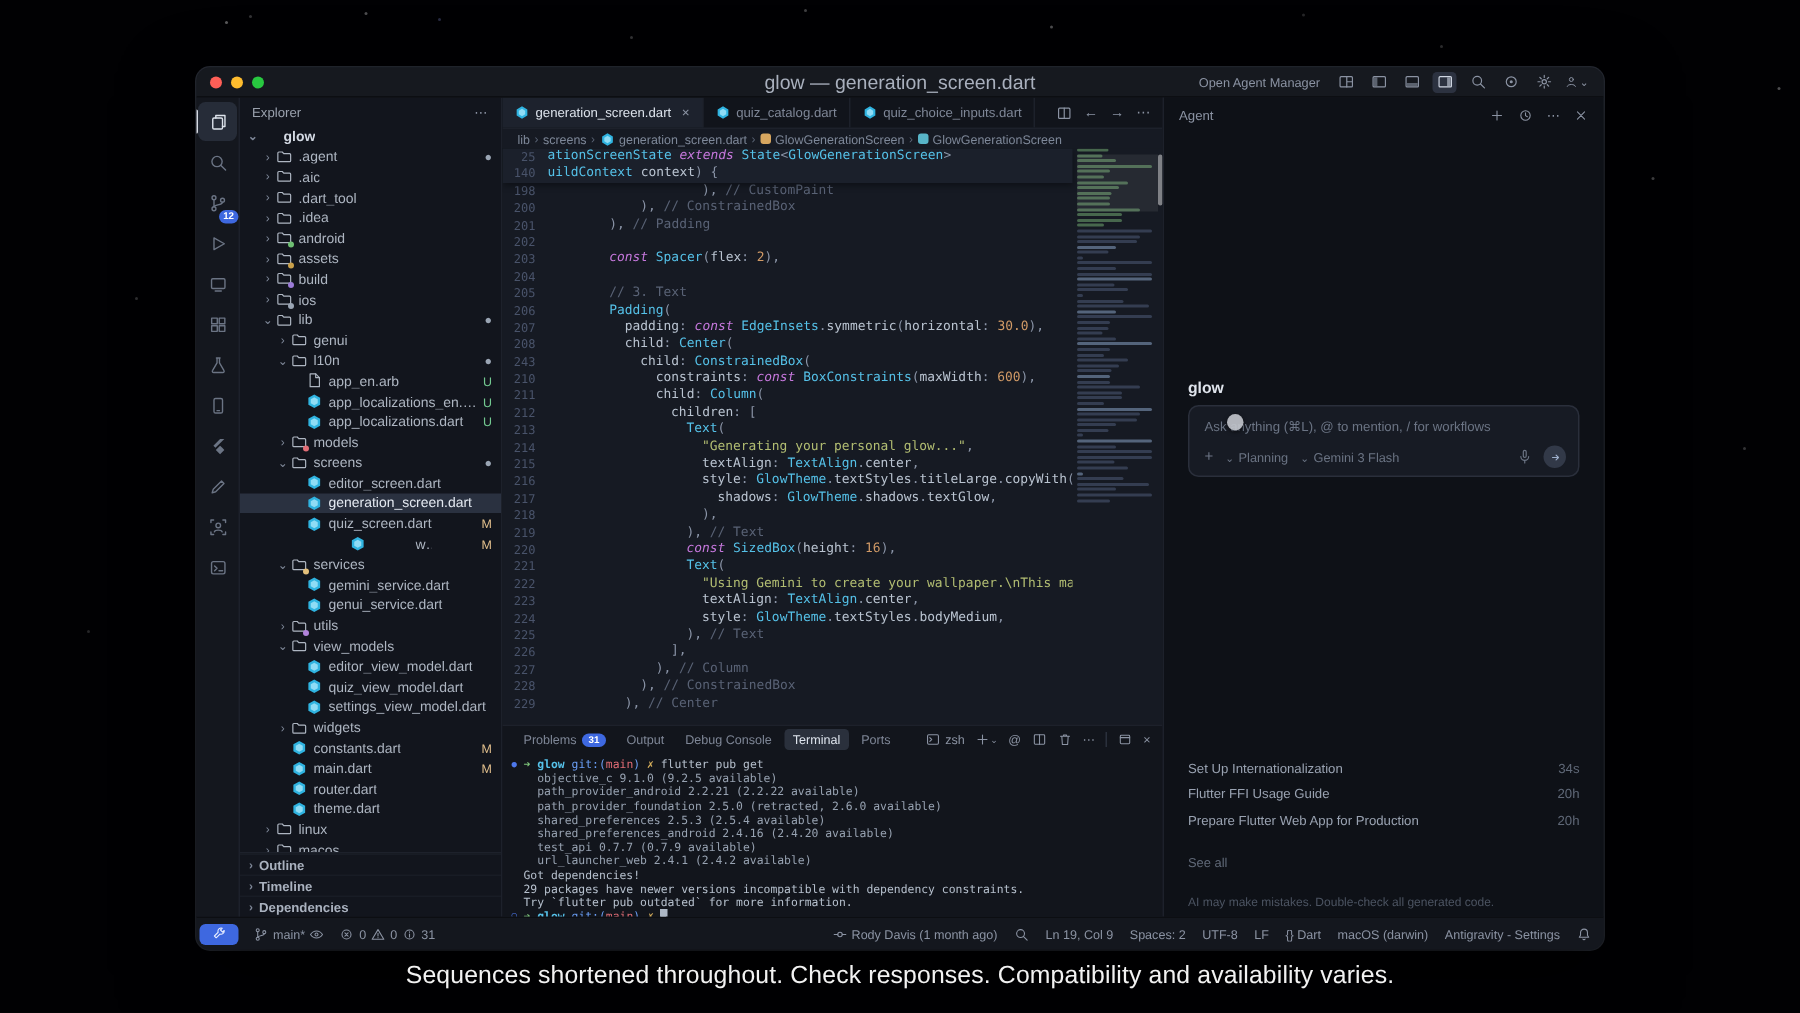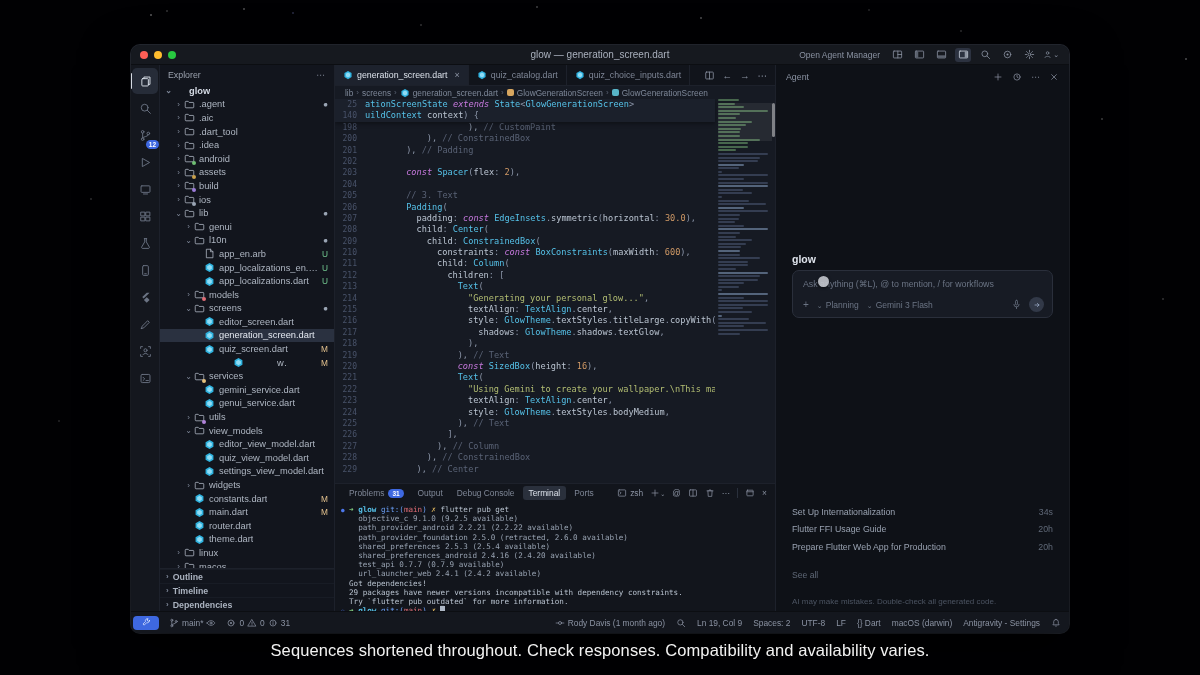--- a/index.html
+++ b/index.html
@@ -17,21 +17,21 @@
 
   
   .window { position:absolute; left:131px; top:45px; width:938px; height:588px;
     background:#15181f; border-radius:9px; overflow:hidden;
     box-shadow:0 18px 50px rgba(0,0,0,.7), 0 0 0 1px #262a33; font-size:9.5px; color:#c7cfdb; }
   .titlebar { height:20px; background:#16191f; display:flex; align-items:center; position:relative;
     border-bottom:1px solid #0c0e12; }
   .lights { display:flex; gap:6px; padding:0 9px; }
   .light { width:8px; height:8px; border-radius:50%; }
   .l-red{background:#ff5f57}.l-yel{background:#febc2e}.l-grn{background:#28c840}
-  .tb-title { position:absolute; left:0; right:0; text-align:center; color:#a9b0bd; font-size:10px; pointer-events:none;}
+  .tb-title { position:absolute; left:0; right:0; text-align:center; color:#a9b0bd; font-size:13px; pointer-events:none;}
   .tb-right { margin-left:auto; display:flex; align-items:center; gap:7px; padding-right:10px; color:#8b93a3; z-index:2;}
   .tb-right .lbl { font-size:8.5px; margin-right:2px; }
   .tb-ic { display:flex; align-items:center; justify-content:center; width:16px; height:14px; border-radius:3px; }
   .tb-ic.active { background:#2c3240; color:#cfd6e2; }
   .ic { width:11px; height:11px; display:block; }
   .ic10 { width:10px; height:10px; }
 
   .winbody { display:flex; height:546px; }
 
   
@@ -726,21 +726,21 @@
               <div class="cline"><span class="gut">198</span><span class="ctext"><span style="display:inline-block;width:103px"></span><span class="tk-pun">), </span><span class="tk-cmt">// CustomPaint</span></span></div>
               <div class="cline"><span class="gut">200</span><span class="ctext"><span style="display:inline-block;width:61.800000000000004px"></span><span class="tk-pun">), </span><span class="tk-cmt">// ConstrainedBox</span></span></div>
               <div class="cline"><span class="gut">201</span><span class="ctext"><span style="display:inline-block;width:41.2px"></span><span class="tk-pun">), </span><span class="tk-cmt">// Padding</span></span></div>
               <div class="cline"><span class="gut">202</span><span class="ctext"></span></div>
               <div class="cline"><span class="gut">203</span><span class="ctext"><span style="display:inline-block;width:41.2px"></span><span class="tk-kw">const </span><span class="tk-cls">Spacer</span><span class="tk-pun">(</span><span class="tk-prop">flex</span><span class="tk-pun">: </span><span class="tk-num">2</span><span class="tk-pun">),</span></span></div>
               <div class="cline"><span class="gut">204</span><span class="ctext"></span></div>
               <div class="cline"><span class="gut">205</span><span class="ctext"><span style="display:inline-block;width:41.2px"></span><span class="tk-cmt">// 3. Text</span></span></div>
               <div class="cline"><span class="gut">206</span><span class="ctext"><span style="display:inline-block;width:41.2px"></span><span class="tk-cls">Padding</span><span class="tk-pun">(</span></span></div>
               <div class="cline"><span class="gut">207</span><span class="ctext"><span style="display:inline-block;width:51.5px"></span><span class="tk-prop">padding</span><span class="tk-pun">: </span><span class="tk-kw">const </span><span class="tk-cls">EdgeInsets</span><span class="tk-pun">.</span><span class="tk-prop">symmetric</span><span class="tk-pun">(</span><span class="tk-prop">horizontal</span><span class="tk-pun">: </span><span class="tk-num">30.0</span><span class="tk-pun">),</span></span></div>
               <div class="cline"><span class="gut">208</span><span class="ctext"><span style="display:inline-block;width:51.5px"></span><span class="tk-prop">child</span><span class="tk-pun">: </span><span class="tk-cls">Center</span><span class="tk-pun">(</span></span></div>
-              <div class="cline"><span class="gut">209</span><span class="ctext"><span style="display:inline-block;width:61.800000000000004px"></span><span class="tk-prop">child</span><span class="tk-pun">: </span><span class="tk-cls">ConstrainedBox</span><span class="tk-pun">(</span></span></div>
+              <div class="cline"><span class="gut">243</span><span class="ctext"><span style="display:inline-block;width:61.800000000000004px"></span><span class="tk-prop">child</span><span class="tk-pun">: </span><span class="tk-cls">ConstrainedBox</span><span class="tk-pun">(</span></span></div>
               <div class="cline"><span class="gut">210</span><span class="ctext"><span style="display:inline-block;width:72.10000000000001px"></span><span class="tk-prop">constraints</span><span class="tk-pun">: </span><span class="tk-kw">const </span><span class="tk-cls">BoxConstraints</span><span class="tk-pun">(</span><span class="tk-prop">maxWidth</span><span class="tk-pun">: </span><span class="tk-num">600</span><span class="tk-pun">),</span></span></div>
               <div class="cline"><span class="gut">211</span><span class="ctext"><span style="display:inline-block;width:72.10000000000001px"></span><span class="tk-prop">child</span><span class="tk-pun">: </span><span class="tk-cls">Column</span><span class="tk-pun">(</span></span></div>
               <div class="cline"><span class="gut">212</span><span class="ctext"><span style="display:inline-block;width:82.4px"></span><span class="tk-prop">children</span><span class="tk-pun">: [</span></span></div>
               <div class="cline"><span class="gut">213</span><span class="ctext"><span style="display:inline-block;width:92.7px"></span><span class="tk-cls">Text</span><span class="tk-pun">(</span></span></div>
               <div class="cline"><span class="gut">214</span><span class="ctext"><span style="display:inline-block;width:103px"></span><span class="tk-str">"Generating your personal glow..."</span><span class="tk-pun">,</span></span></div>
               <div class="cline"><span class="gut">215</span><span class="ctext"><span style="display:inline-block;width:103px"></span><span class="tk-prop">textAlign</span><span class="tk-pun">: </span><span class="tk-cls">TextAlign</span><span class="tk-pun">.</span><span class="tk-prop">center</span><span class="tk-pun">,</span></span></div>
               <div class="cline"><span class="gut">216</span><span class="ctext"><span style="display:inline-block;width:103px"></span><span class="tk-prop">style</span><span class="tk-pun">: </span><span class="tk-cls">GlowTheme</span><span class="tk-pun">.</span><span class="tk-prop">textStyles</span><span class="tk-pun">.</span><span class="tk-prop">titleLarge</span><span class="tk-pun">.</span><span class="tk-prop">copyWith</span><span class="tk-pun">(</span></span></div>
               <div class="cline"><span class="gut">217</span><span class="ctext"><span style="display:inline-block;width:113.30000000000001px"></span><span class="tk-prop">shadows</span><span class="tk-pun">: </span><span class="tk-cls">GlowTheme</span><span class="tk-pun">.</span><span class="tk-prop">shadows</span><span class="tk-pun">.</span><span class="tk-prop">textGlow</span><span class="tk-pun">,</span></span></div>
               <div class="cline"><span class="gut">218</span><span class="ctext"><span style="display:inline-block;width:103px"></span><span class="tk-pun">),</span></span></div>
               <div class="cline"><span class="gut">219</span><span class="ctext"><span style="display:inline-block;width:92.7px"></span><span class="tk-pun">), </span><span class="tk-cmt">// Text</span></span></div>

